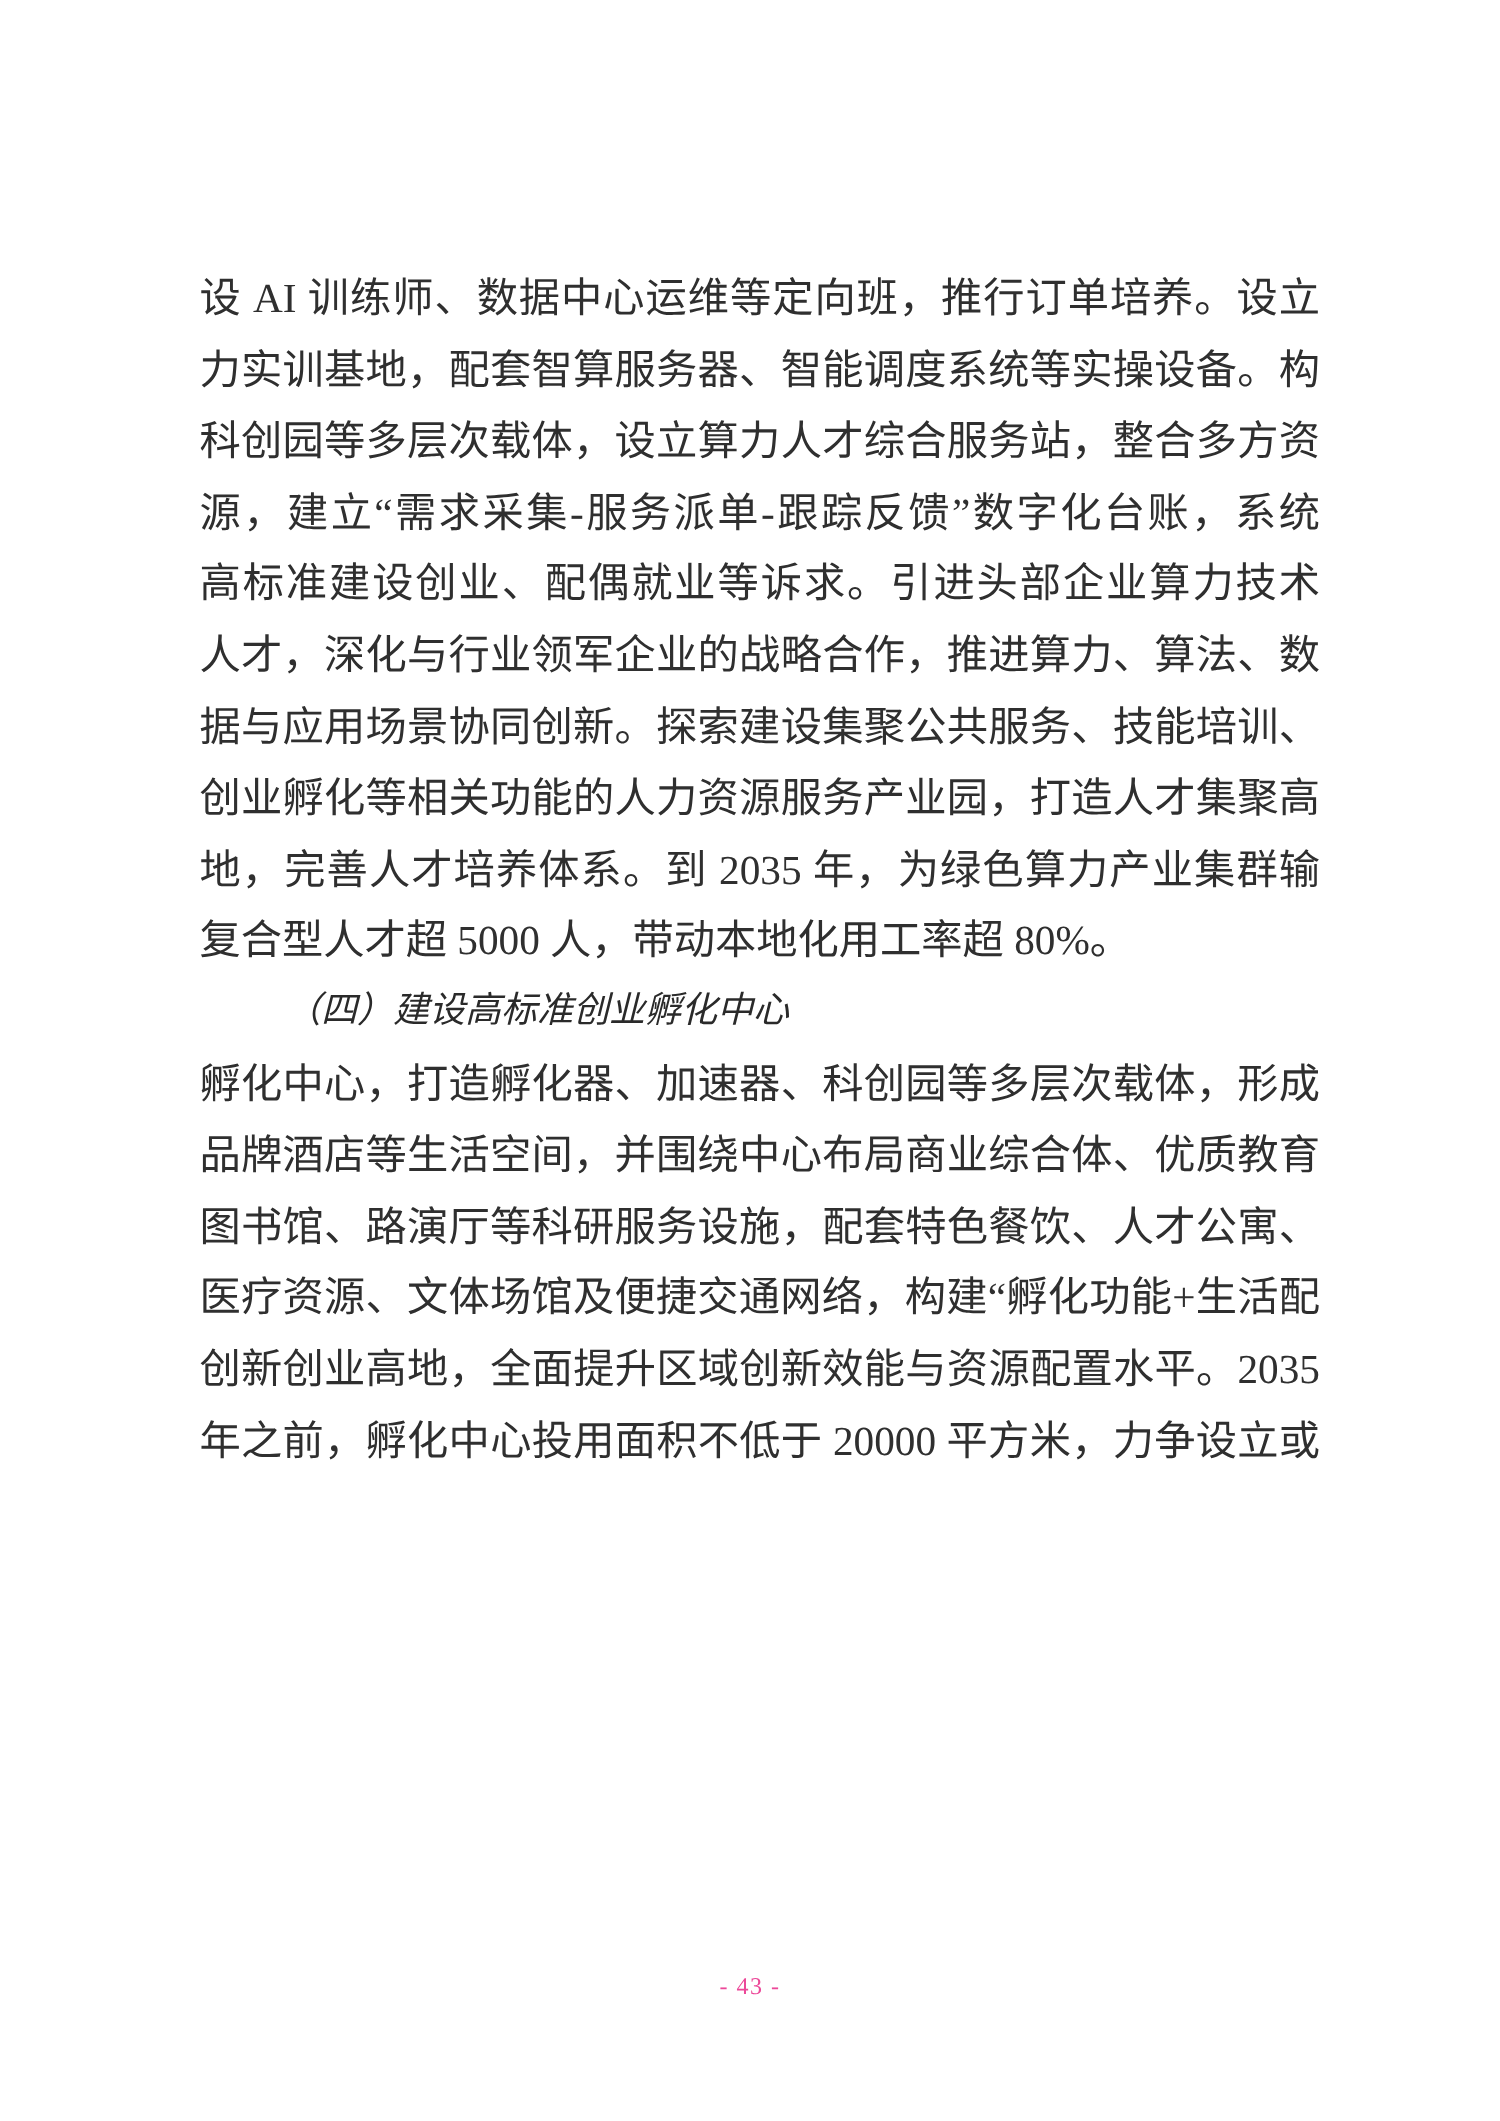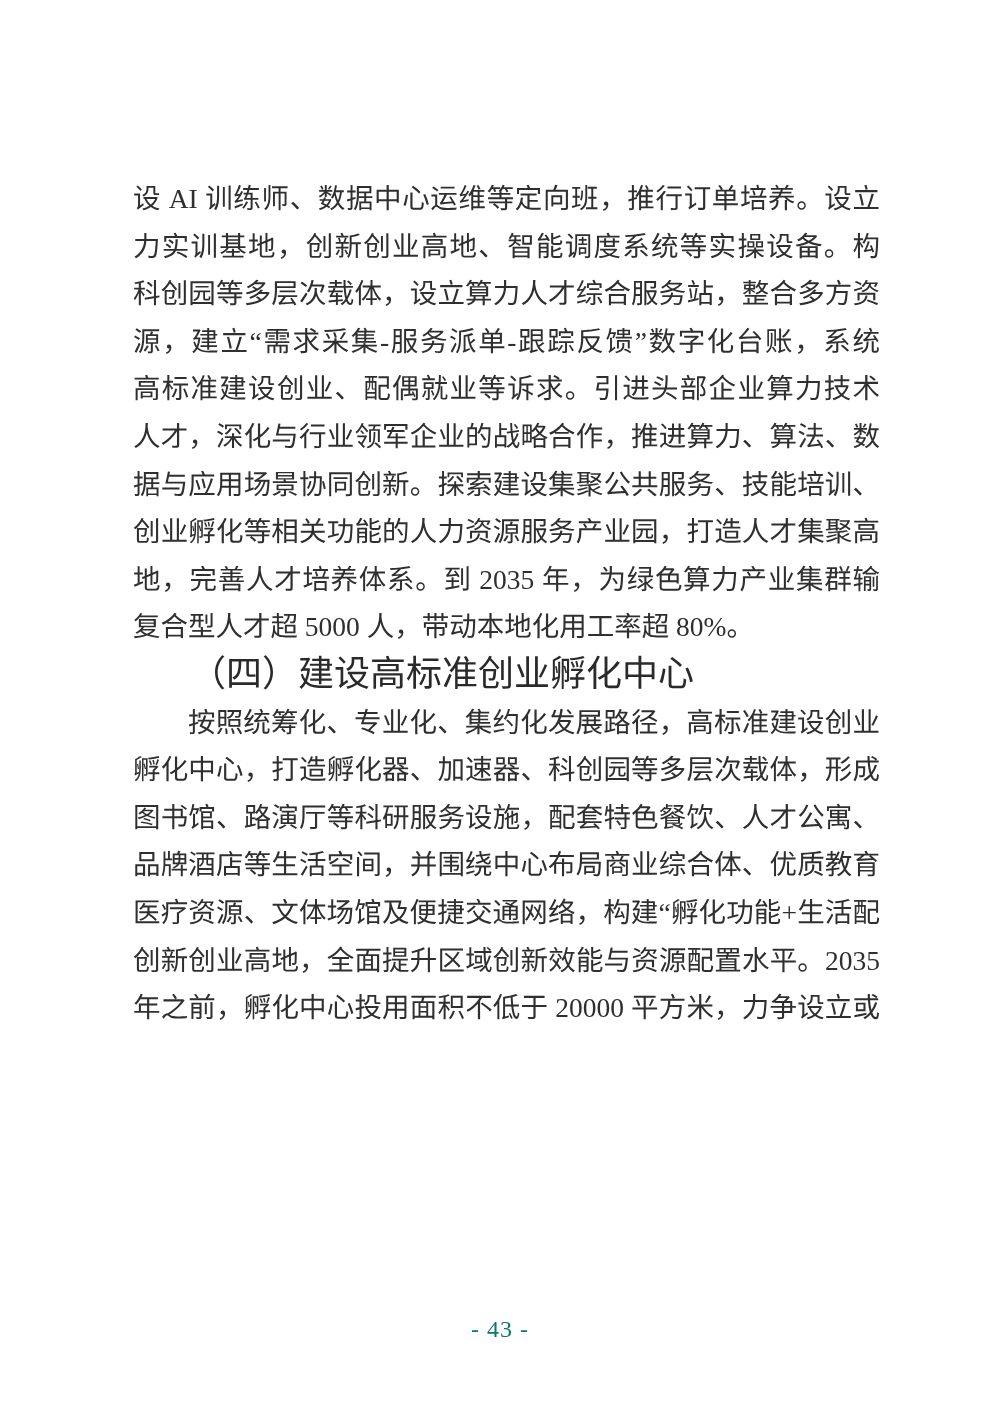--- a/index.html
+++ b/index.html
@@ -35,60 +35,60 @@
     text-align: left;
     text-align-last: left;
   }
   .line.indent {
     text-indent: 55px;
   }
   .heading {
     height: 47.6px;
     line-height: 47.6px;
     padding-left: 57px;
-    font-size: 36px;
+    font-size: 24px;
     color: #2a2a2a;
+    font-style: italic;
   }
   .page-number {
     position: absolute;
     top: 1316px;
     left: 0;
     width: 1000px;
     text-align: center;
-    font-size: 24px;
+    font-size: 16px;
     letter-spacing: 1px;
-    color: #0f766e;
+    color: #ec4899;
   }
 </style>
 </head>
 <body>
 
 <div class="page">
   <div class="content">
 
     <div>
       <div class="line">设 AI 训练师、数据中心运维等定向班，推行订单培养。设立算</div>
-      <div class="line">力实训基地，创新创业高地、智能调度系统等实操设备。构</div>
+      <div class="line">力实训基地，配套智算服务器、智能调度系统等实操设备。构</div>
       <div class="line">科创园等多层次载体，设立算力人才综合服务站，整合多方资</div>
       <div class="line">源，建立“需求采集-服务派单-跟踪反馈”数字化台账，系统</div>
       <div class="line">高标准建设创业、配偶就业等诉求。引进头部企业算力技术</div>
       <div class="line">人才，深化与行业领军企业的战略合作，推进算力、算法、数</div>
       <div class="line">据与应用场景协同创新。探索建设集聚公共服务、技能培训、</div>
       <div class="line">创业孵化等相关功能的人力资源服务产业园，打造人才集聚高</div>
       <div class="line">地，完善人才培养体系。到 2035 年，为绿色算力产业集群输送</div>
       <div class="line flush">复合型人才超 5000 人，带动本地化用工率超 80%。</div>
     </div>
 
     <div class="heading">（四）建设高标准创业孵化中心</div>
 
     <div>
-      <div class="line indent">按照统筹化、专业化、集约化发展路径，高标准建设创业</div>
       <div class="line">孵化中心，打造孵化器、加速器、科创园等多层次载体，形成</div>
+      <div class="line">品牌酒店等生活空间，并围绕中心布局商业综合体、优质教育</div>
       <div class="line">图书馆、路演厅等科研服务设施，配套特色餐饮、人才公寓、</div>
-      <div class="line">品牌酒店等生活空间，并围绕中心布局商业综合体、优质教育</div>
       <div class="line">医疗资源、文体场馆及便捷交通网络，构建“孵化功能+生活配</div>
       <div class="line">创新创业高地，全面提升区域创新效能与资源配置水平。2035</div>
       <div class="line">年之前，孵化中心投用面积不低于 20000 平方米，力争设立或</div>
     </div>
 
   </div>
 
   <div class="page-number">- 43 -</div>
 </div>
 

